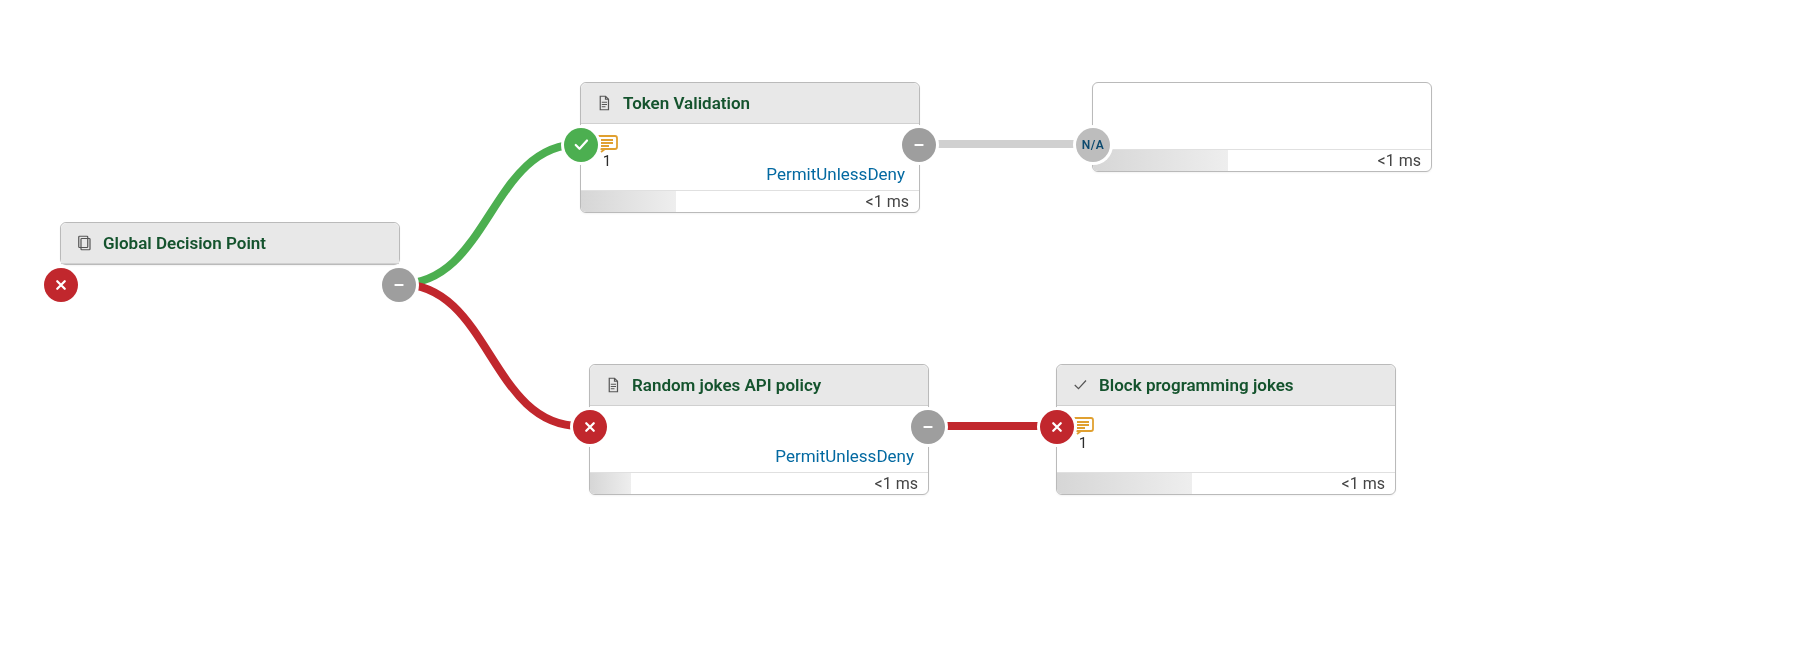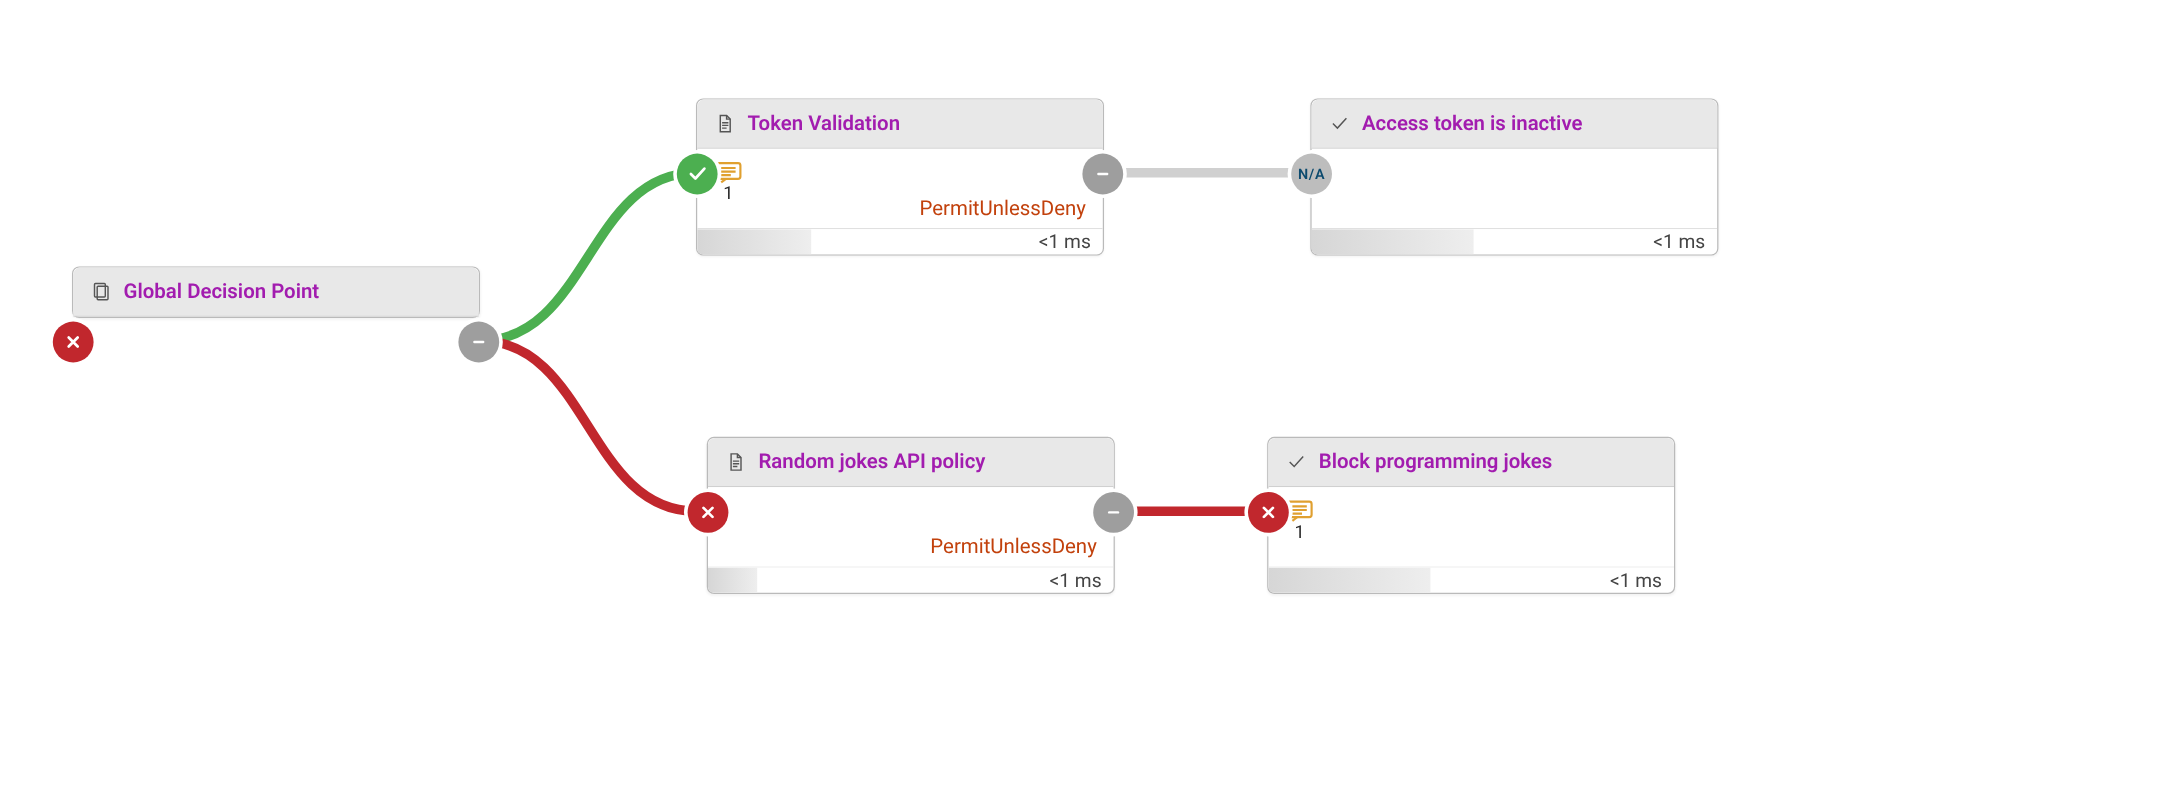--- a/index.html
+++ b/index.html
@@ -43,38 +43,38 @@
     gap: 10px;
     padding: 10px 14px 10px 14px;
     background: #e8e8e8;
     border-bottom: 1px solid #d0d0d0;
     border-top-left-radius: 6px;
     border-top-right-radius: 6px;
   }
   .node-head .title {
     font-size: 17px;
     font-weight: 600;
-    color: #a21caf;
+    color: #14532d;
   }
   .node-body {
     display: flex;
     flex-direction: column;
     min-height: 66px;
     padding: 14px 14px 6px 14px;
     position: relative;
   }
   .algo-row {
     display: flex;
     justify-content: flex-end;
     align-items: flex-end;
     flex: 1;
   }
   .algo {
     font-size: 17px;
-    color: #c2410c;
+    color: #0369a1;
     text-align: left;
   }
   .comment {
     position: absolute;
     left: 14px;
     top: 10px;
     display: flex;
     flex-direction: column;
     align-items: center;
     gap: 0px;
@@ -202,26 +202,20 @@
         </svg>
       </div>
       <div class="badge right grey" style="top: 45px;">
         <svg width="16" height="16" viewBox="0 0 24 24">
           <rect x="5" y="10.5" width="14" height="3" rx="1.5" fill="#fff"></rect>
         </svg>
       </div>
     </div>
 
   <div class="node" id="node-accessTokenInactive" style="left: 1092px; top: 82px;">
-    <div class="node-head">
-      <svg class="ic" viewBox="0 0 24 24">
-          <path class="ic-stroke" stroke-width="2.4" d="M5 12l5 5L20 6"></path>
-        </svg>
-      <span class="title">Access token is inactive</span>
-    </div>
     <div class="node-body">
       <div class="algo-row">
           <span class="algo"></span>
         </div>
     </div>
     <div class="node-foot">
       <div class="timing-bar" style="width:40%"></div>
       <span class="timing-label">&lt;1 ms</span>
     </div>
   <div class="badge left na" style="top: 45px;">N/A</div>

